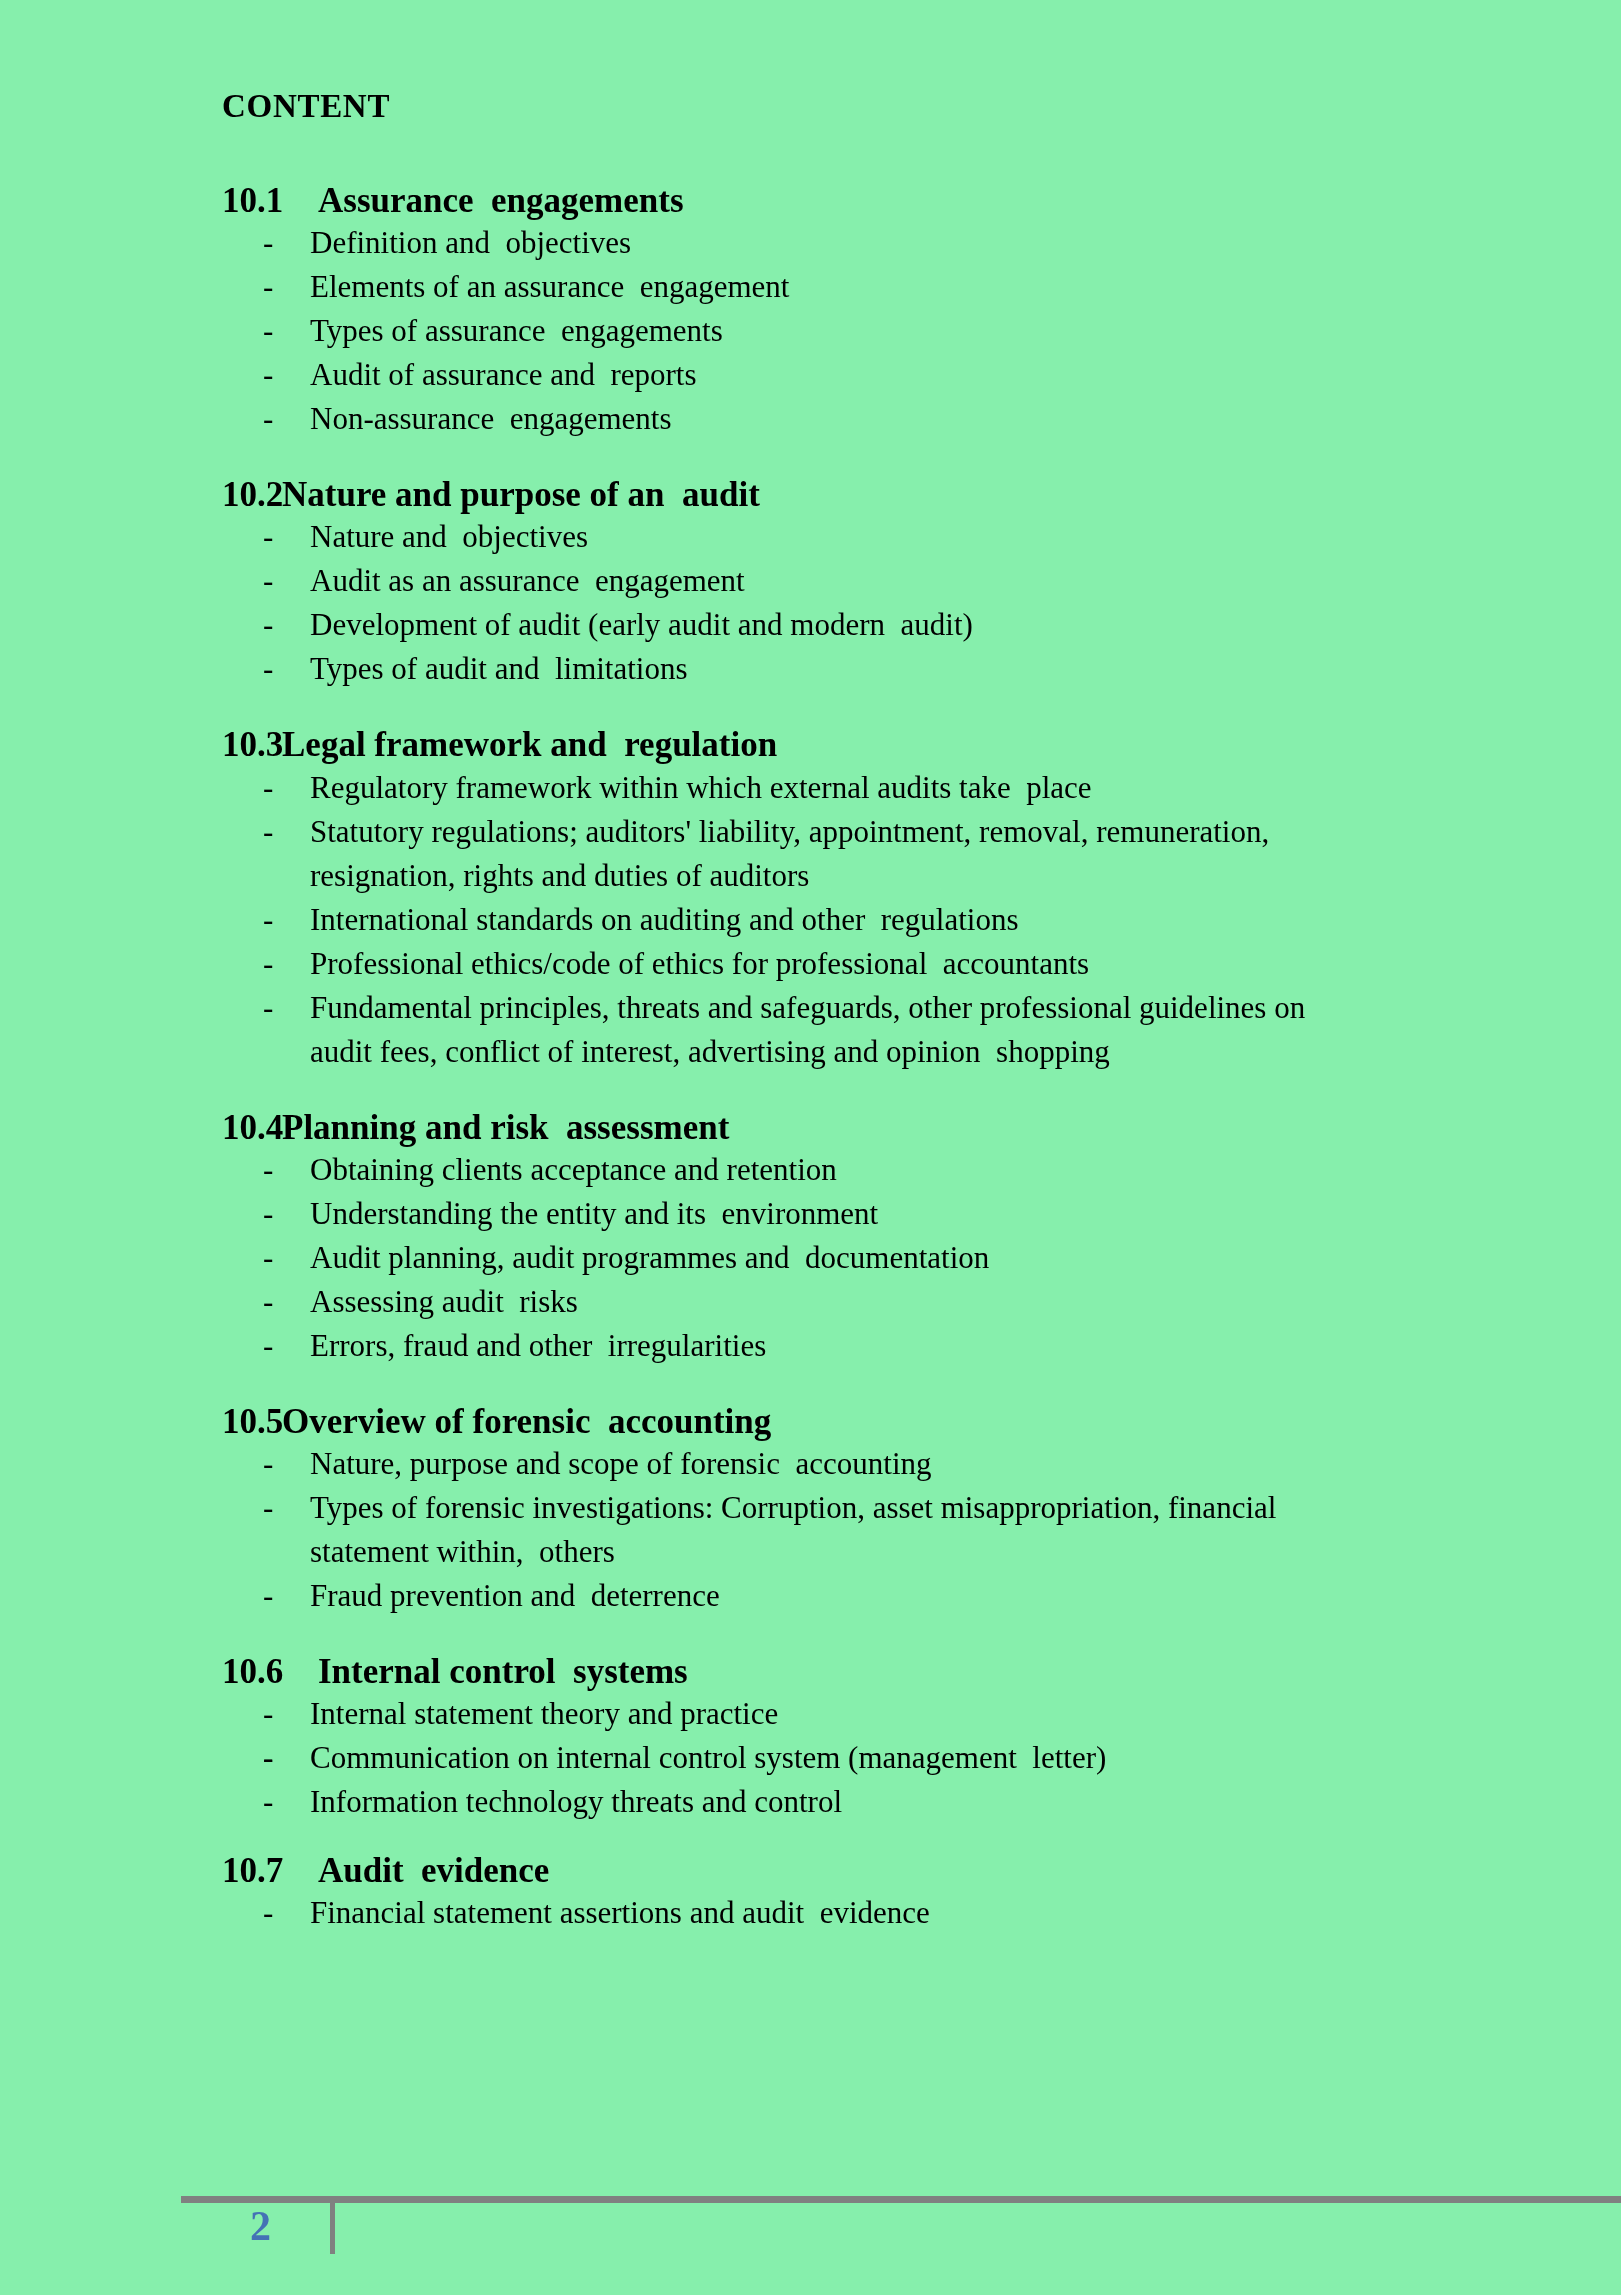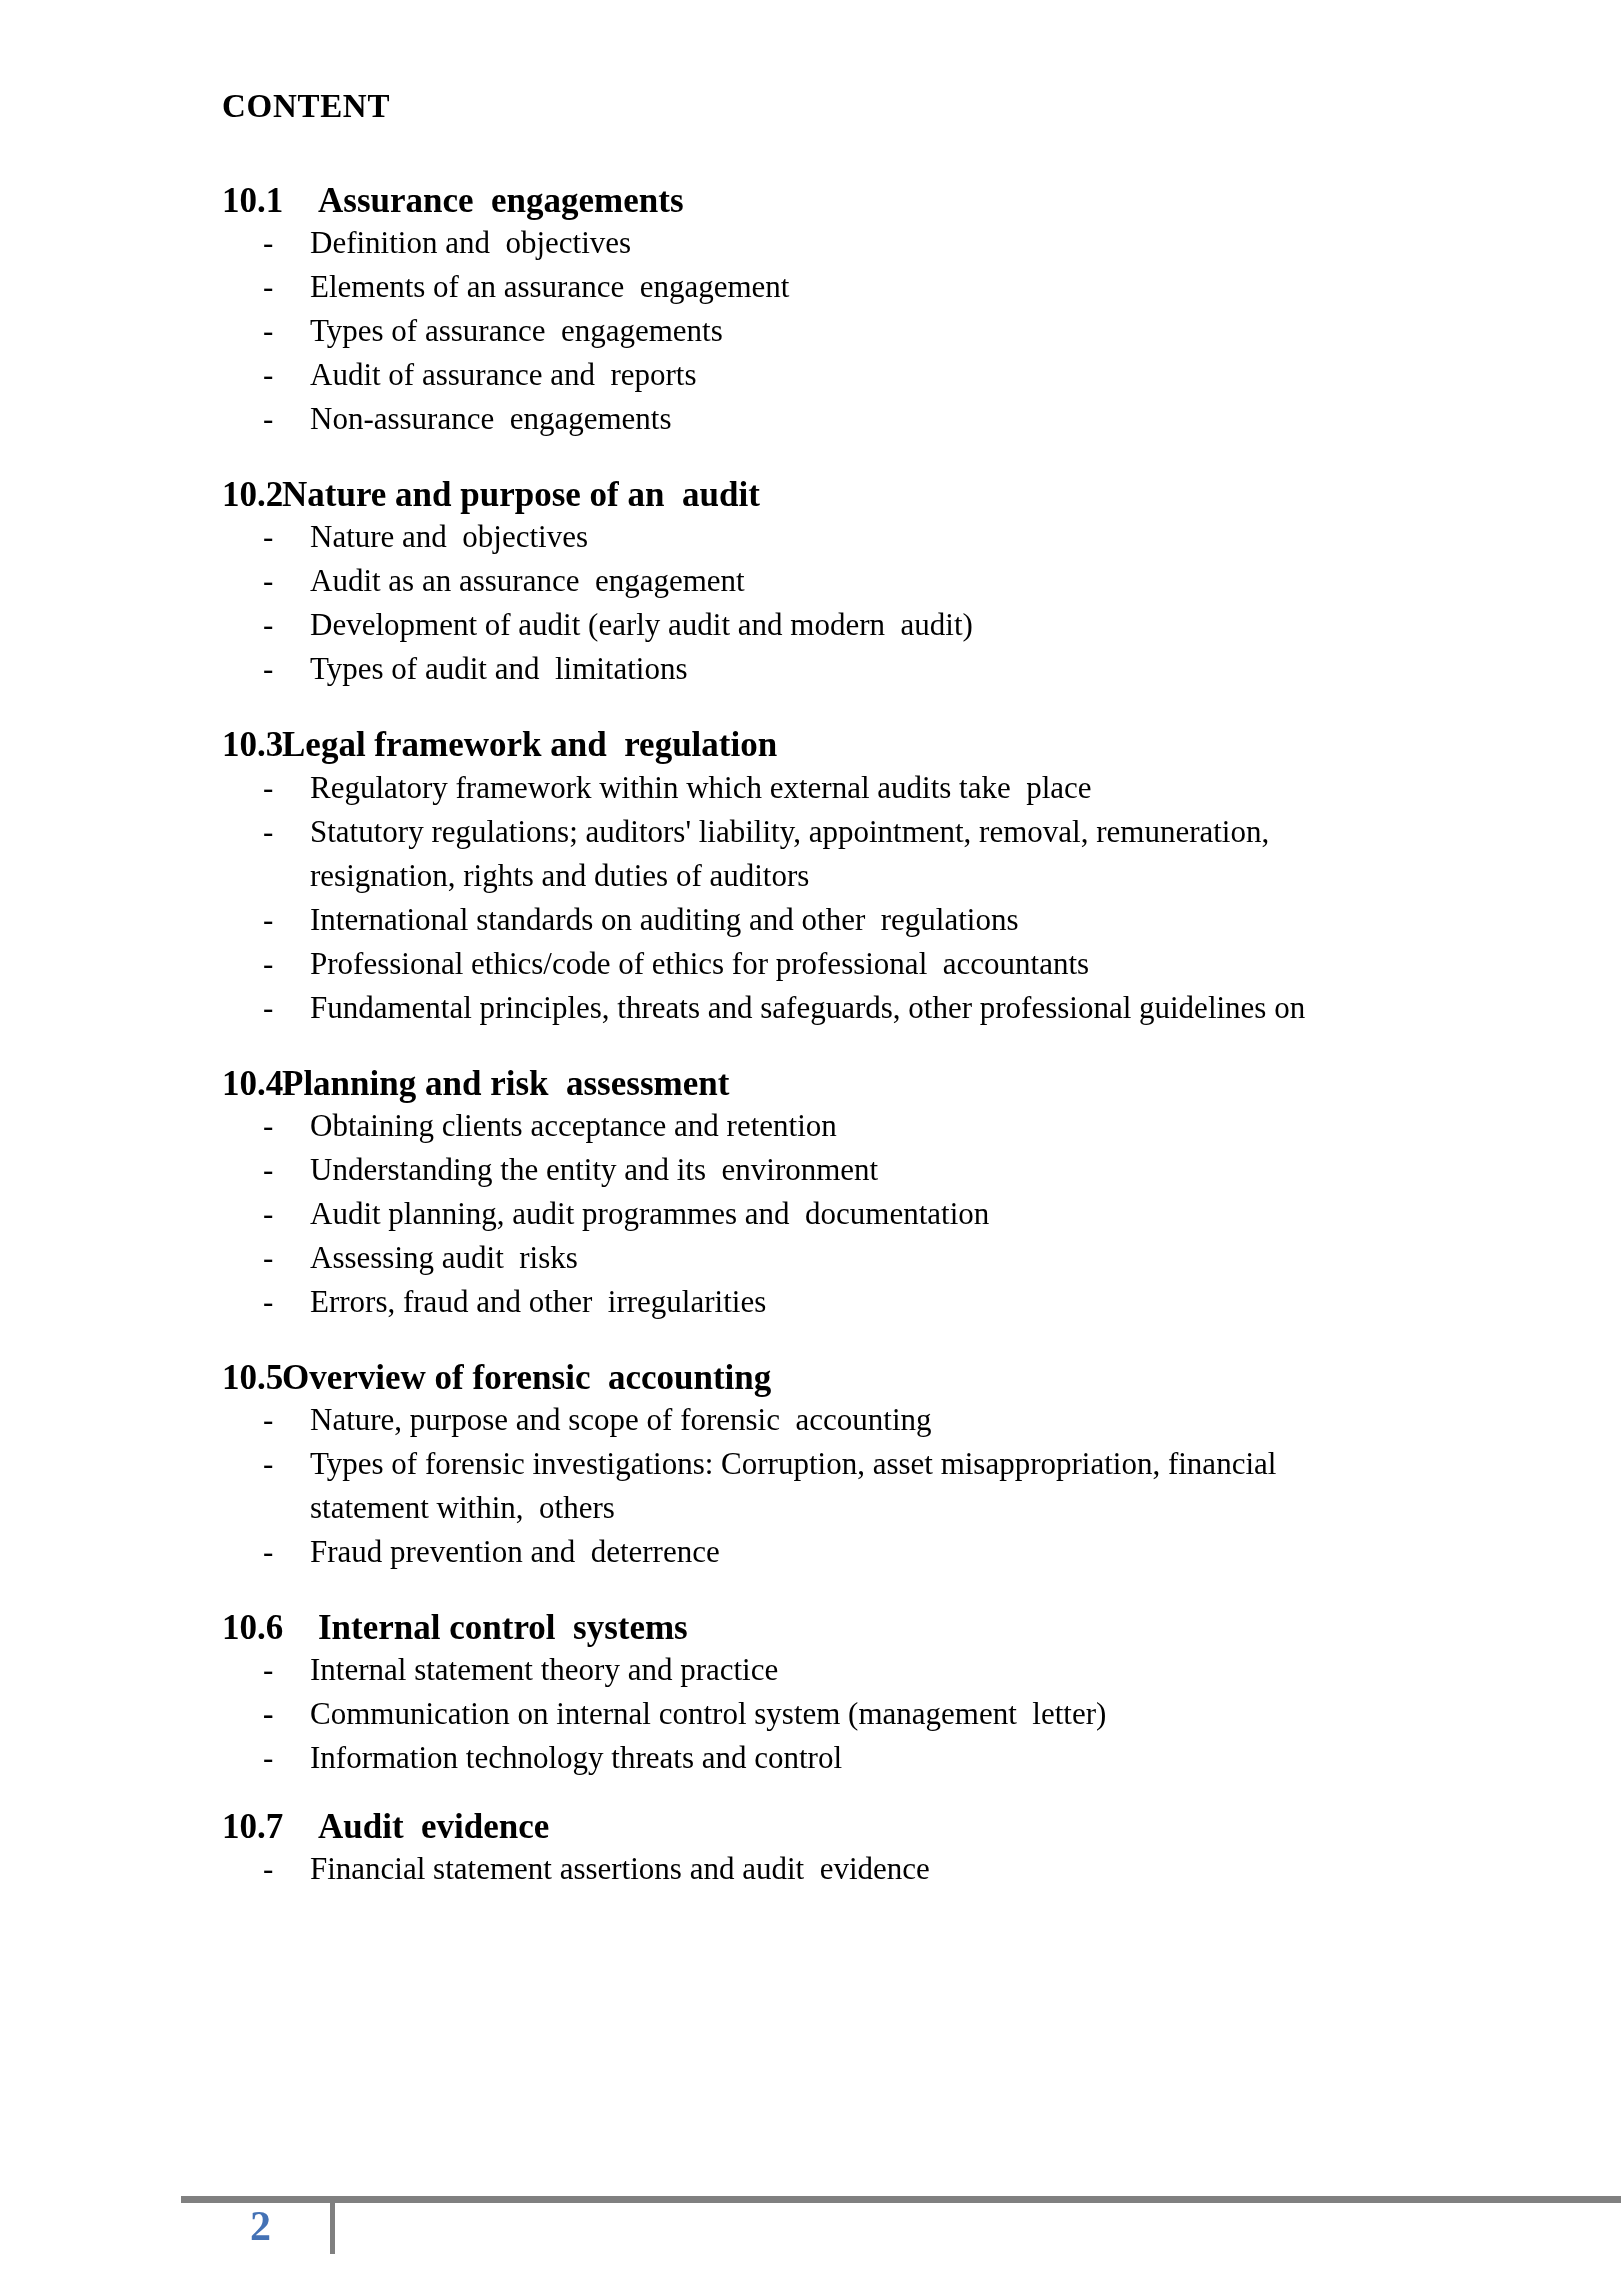--- a/index.html
+++ b/index.html
@@ -19,21 +19,21 @@
   .heading.tight .num { width:60px; }
   .item { position:relative; font-size:31px; line-height:44px; padding-left:88px; white-space:pre; }
   .item .dash { position:absolute; left:41px; top:0; }
   .footer-bar { position:absolute; left:181px; right:0; top:2196px; height:6.5px; }
   .footer-vline { position:absolute; left:330px; top:2196px; width:5.2px; height:58px; }
   .page-number { position:absolute; left:250px; top:2205px; font-size:42px; font-weight:bold; line-height:42px; }
 </style>
 </head>
 <body>
 
-<div class="page" style="background: #ffffff; color: rgb(0, 0, 0);">
+<div class="page" style="background: #86efac; color: rgb(0, 0, 0);">
   <div class="content">
     <div class="doc-title">CONTENT</div>
     <div id="sections">
         <div class="section first">
           <div class="heading wide"><span class="num">10.1</span><span>Assurance  engagements</span></div>
           <div class="item"><span class="dash">-</span><span>Definition and  objectives</span></div>
           <div class="item"><span class="dash">-</span><span>Elements of an assurance  engagement</span></div>
           <div class="item"><span class="dash">-</span><span>Types of assurance  engagements</span></div>
           <div class="item"><span class="dash">-</span><span>Audit of assurance and  reports</span></div>
           <div class="item"><span class="dash">-</span><span>Non-assurance  engagements</span></div>
@@ -46,20 +46,21 @@
           <div class="item"><span class="dash">-</span><span>Types of audit and  limitations</span></div>
         </div>
         <div class="section">
           <div class="heading tight"><span class="num">10.3</span><span>Legal framework and  regulation</span></div>
           <div class="item"><span class="dash">-</span><span>Regulatory framework within which external audits take  place</span></div>
           <div class="item"><span class="dash">-</span><span>Statutory regulations; auditors' liability, appointment, removal, remuneration,</span></div>
           <div class="item cont"><span>resignation, rights and duties of auditors</span></div>
           <div class="item"><span class="dash">-</span><span>International standards on auditing and other  regulations</span></div>
           <div class="item"><span class="dash">-</span><span>Professional ethics/code of ethics for professional  accountants</span></div>
           <div class="item"><span class="dash">-</span><span>Fundamental principles, threats and safeguards, other professional guidelines on</span></div>
+          <div class="item cont"><span>audit fees, conflict of interest, advertising and opinion  shopping</span></div>
         </div>
         <div class="section">
           <div class="heading tight"><span class="num">10.4</span><span>Planning and risk  assessment</span></div>
           <div class="item"><span class="dash">-</span><span>Obtaining clients acceptance and retention</span></div>
           <div class="item"><span class="dash">-</span><span>Understanding the entity and its  environment</span></div>
           <div class="item"><span class="dash">-</span><span>Audit planning, audit programmes and  documentation</span></div>
           <div class="item"><span class="dash">-</span><span>Assessing audit  risks</span></div>
           <div class="item"><span class="dash">-</span><span>Errors, fraud and other  irregularities</span></div>
         </div>
         <div class="section">

